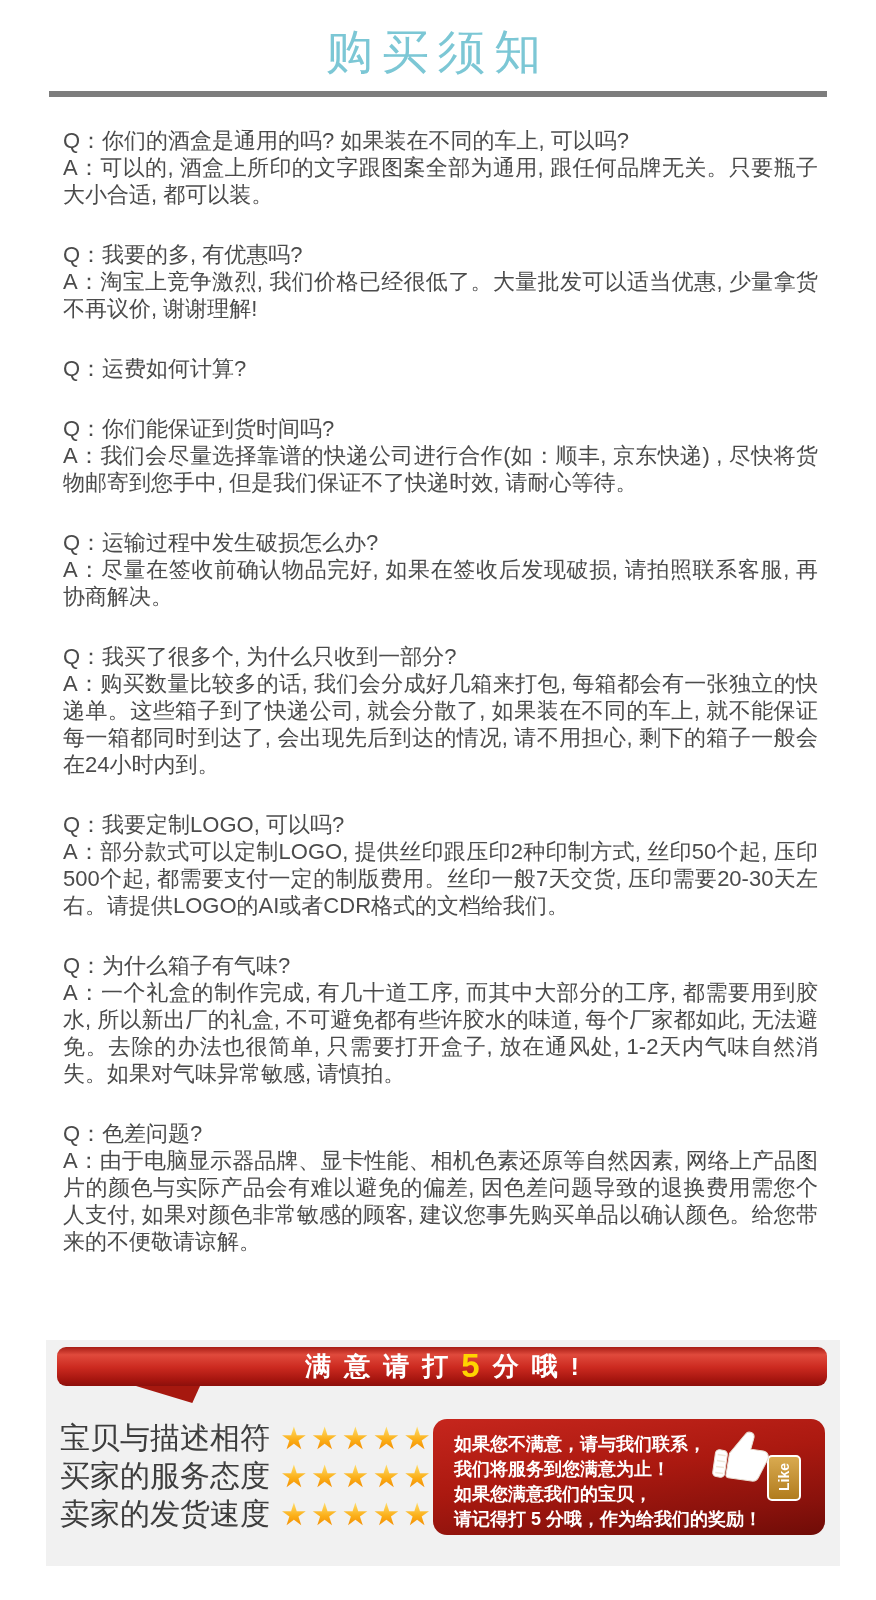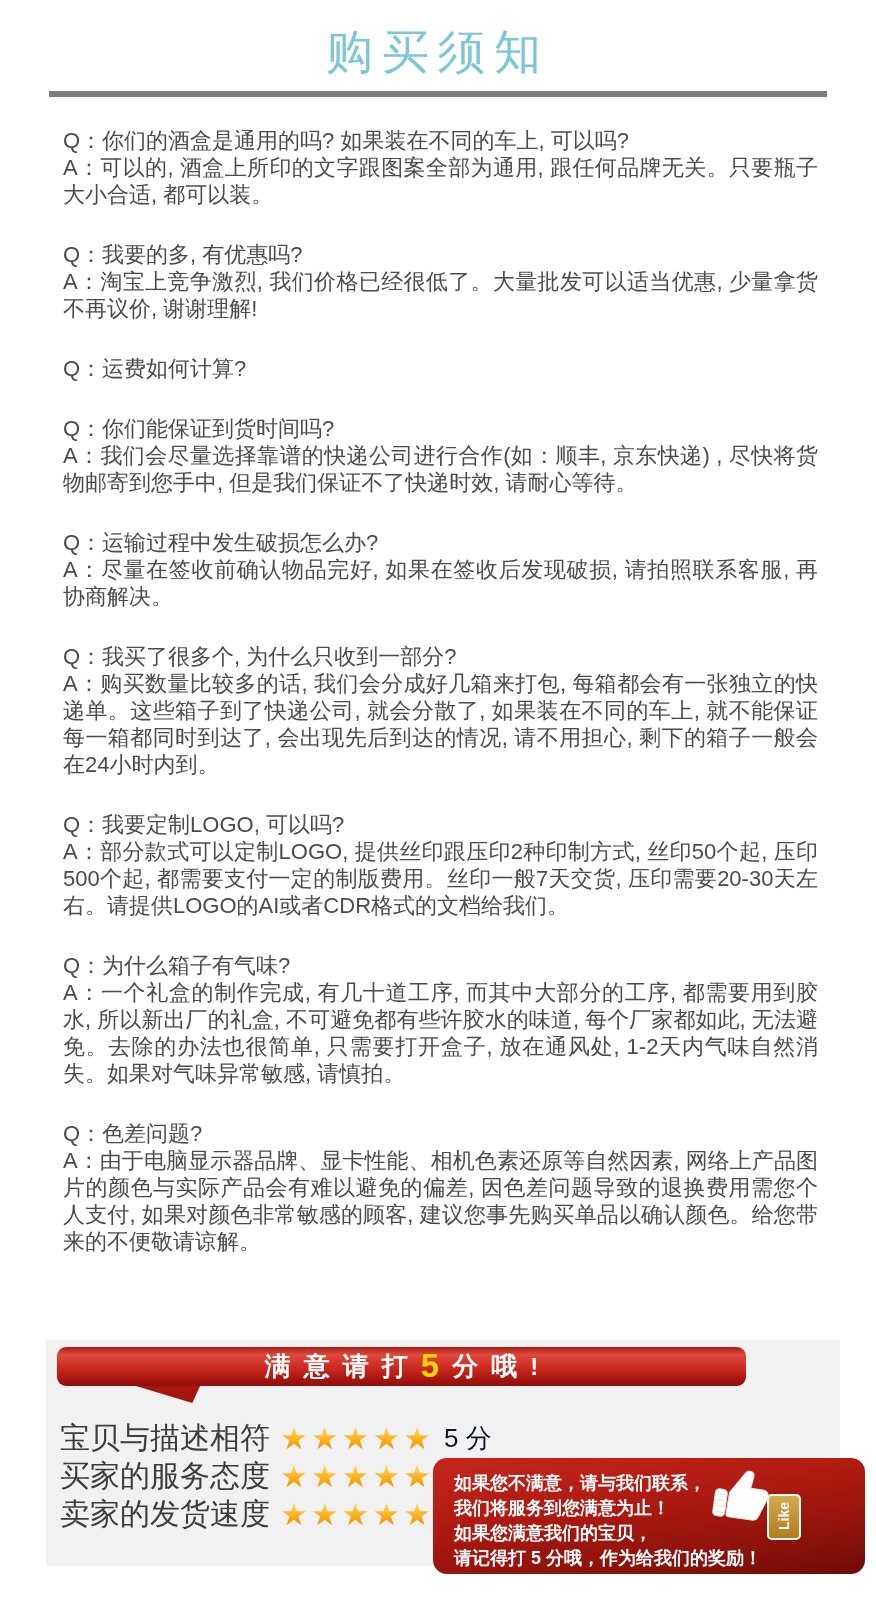--- a/index.html
+++ b/index.html
@@ -24,21 +24,21 @@
     margin:0; font-size:22px; line-height:27px; color:#4b4b4b;
     text-align:justify; word-break:break-all;
   }
 
   
   .footer-panel {
     position:absolute; left:46px; top:1340px; width:794px; height:226px;
     background:#f1f1f1;
   }
   .ribbon {
-    position:absolute; left:11px; top:7px; width:689px; height:39px;
+    position:absolute; left:11px; top:7px; width:770px; height:39px;
     border-radius:9px;
     background:linear-gradient(180deg,#a61d15 0%,#e04a3c 20%,#cc2a20 52%,#a5150f 84%,#8c100c 100%);
     display:flex; align-items:center; justify-content:center;
   }
   .ribbon-text { color:#ffffff; font-size:26px; font-weight:bold; letter-spacing:13px; }
   .ribbon-score { color:#ffd400; font-size:33px; font-weight:bold; letter-spacing:13px; position:relative; top:-1px; }
   .ribbon-bang { color:#ffffff; font-size:24px; font-weight:bold; letter-spacing:0; }
   .ribbon-tail {
     position:absolute; left:90px; top:46px; width:64px; height:17px;
     background:#a6180f;
@@ -51,24 +51,23 @@
   .stars { display:flex; align-items:center; }
   .star {
     font-size:31px; line-height:31px; margin-right:3px;
     background:linear-gradient(180deg,#ffe070 10%,#fbae17 55%,#f28a00 90%);
     -webkit-background-clip:text; background-clip:text;
     -webkit-text-fill-color:transparent; color:#f59300;
   }
   .rating-score { font-size:26px; color:#0f172a; margin-left:10px; white-space:nowrap; }
 
   .notice-box {
-    position:absolute; left:387px; top:79px; width:432px; height:116px;
+    position:absolute; left:387px; top:79px; width:392px; height:116px;
     border-radius:14px; box-sizing:border-box; padding:13px 0 0 21px;
     background:linear-gradient(172deg,#c6261d 0%,#ab1910 45%,#8a120c 78%,#6f0c07 100%);
-    margin-top:39px;
   }
   .notice-line { color:#ffffff; font-size:18px; font-weight:bold; line-height:25px; white-space:nowrap; }
 
   .like-box {
     position:absolute; left:334px; top:36px; width:30px; height:42px;
     background:linear-gradient(180deg,#d9aa50 0%,#b17c1e 100%);
     border:2px solid #ffffff; border-radius:5px; z-index:1;
   }
   .like-text {
     position:absolute; left:-7px; top:12px; width:44px;

